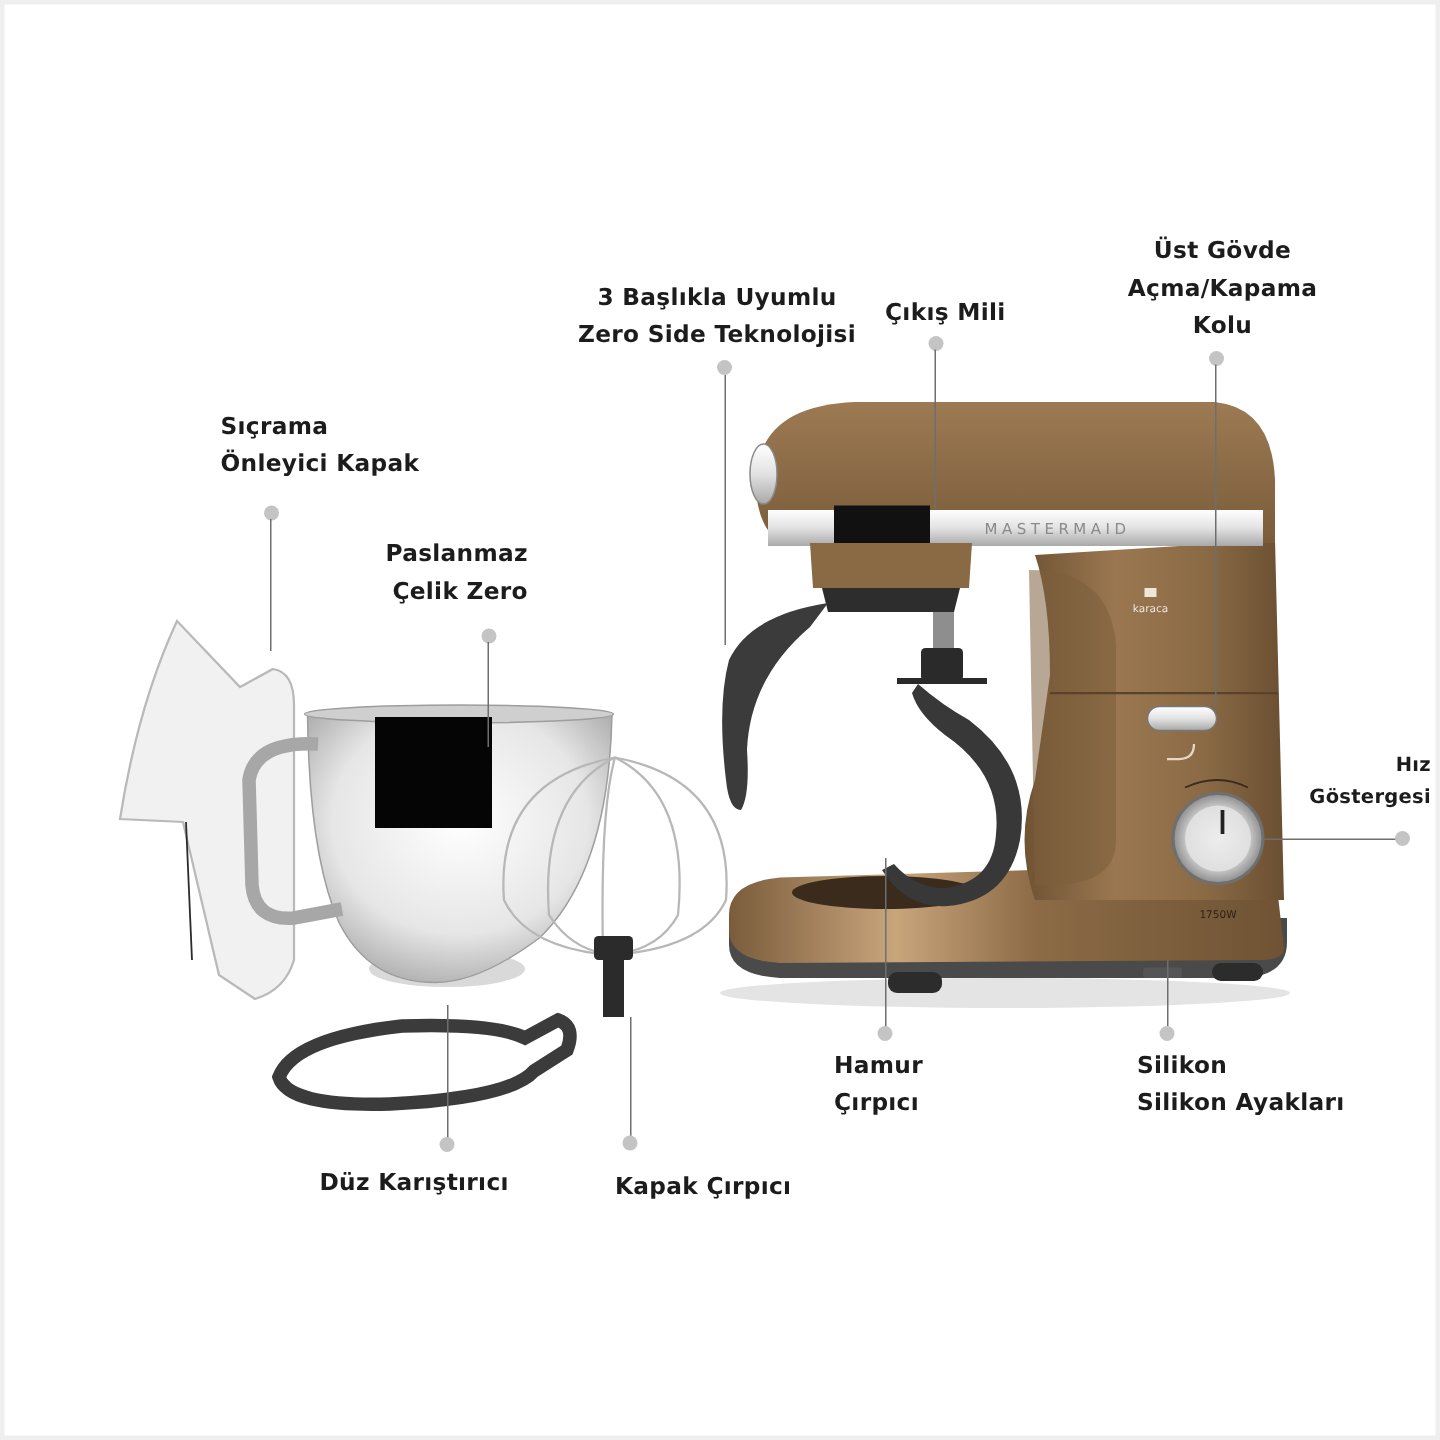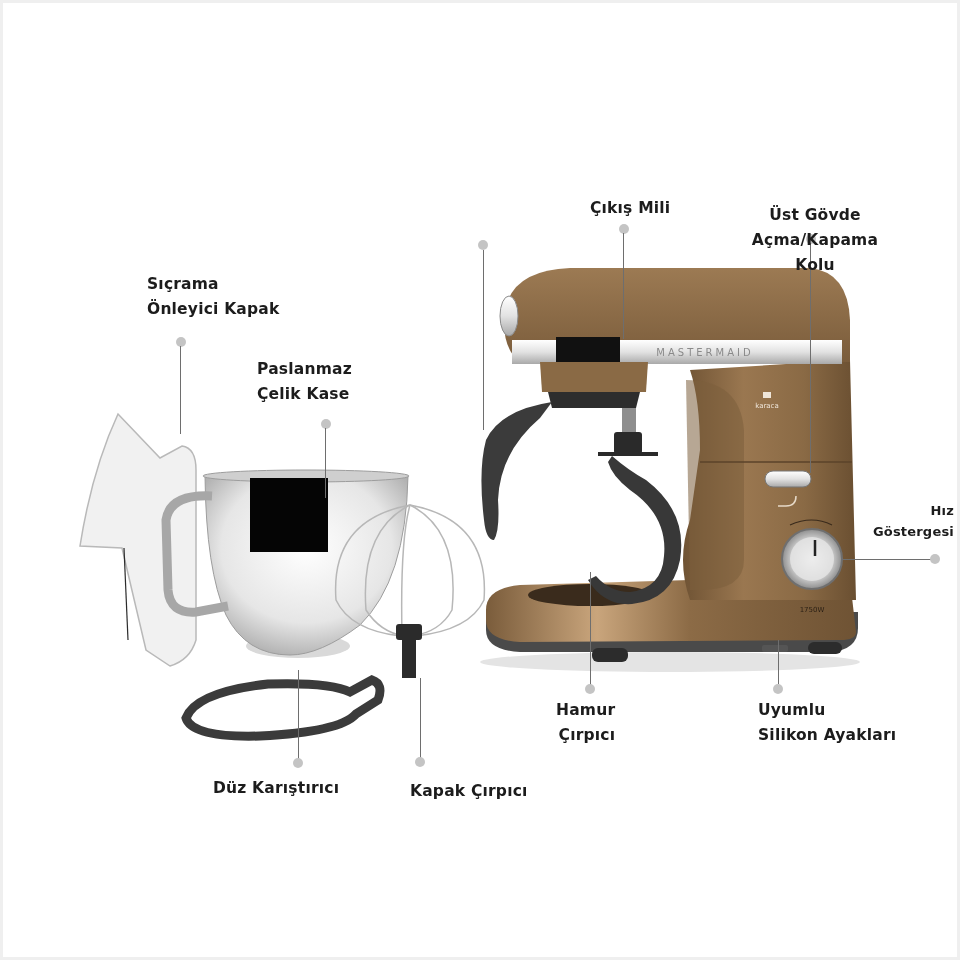--- a/index.html
+++ b/index.html
@@ -1,20 +1,20 @@
 <!DOCTYPE html>
 <html><head>
 <meta charset="utf-8">
 <style>
   html, body { margin:0; padding:0; }
   body { width:960px; height:960px; background:#ffffff; position:relative; overflow:hidden; font-family:"DejaVu Sans", sans-serif; }
   .frame { position:absolute; inset:0; border:3px solid #efefef; box-sizing:border-box; pointer-events:none; }
   .label { position:absolute; color:#1c1c1c; font-weight:bold; font-size:15.5px; line-height:25px; letter-spacing:0.2px; white-space:nowrap; }
   .label span { display:block; }
-  .center { text-align:center;margin-top:48px; }
+  .center { text-align:center; }
   .right { text-align:right; }
   .small { font-size:13px; line-height:21px; }
   .dot { position:absolute; width:10px; height:10px; border-radius:50%; background:#c4c4c4; }
   .vline { position:absolute; width:1.4px; background:#6e6e6e; }
   .hline { position:absolute; height:1.4px; background:#6e6e6e; }
   svg.art { position:absolute; left:0; top:0; }
 </style>
 </head>
 <body>
 
@@ -147,50 +147,52 @@
 <div class="dot" style="left:293px;top:758px;"></div>
 
 <div class="vline" style="left:420px;top:678px;height:82px;"></div>
 <div class="dot" style="left:415px;top:757px;"></div>
 
 <div class="label" style="left:147px;top:272px;">
   <span>Sıçrama</span>
   <span>Önleyici Kapak</span>
 </div>
 
-<div class="label" style="left:257px;top:357px;">
+<div class="label" style="left:257px;top:357px;text-align:right;">
   <span>Paslanmaz</span>
-  <span>Çelik Kase</span>
+  <span>Çelik Zero</span>
 </div>
 
 <div class="label center" style="left:378px;top:186px;width:200px;">
+  <span>3 Başlıkla Uyumlu</span>
+  <span>Zero Side Teknolojisi</span>
 </div>
 
 <div class="label" style="left:590px;top:196px;">
   <span>Çıkış Mili</span>
 </div>
 
 <div class="label center" style="left:740px;top:155px;width:150px;">
   <span>Üst Gövde</span>
   <span>Açma/Kapama</span>
   <span>Kolu</span>
 </div>
 
 <div class="label small right" style="left:850px;top:500px;width:104px;">
   <span>Hız</span>
   <span>Göstergesi</span>
 </div>
 
-<div class="label" style="left:556px;top:698px;text-align:right;">
+<div class="label" style="left:556px;top:698px;">
   <span>Hamur</span>
   <span>Çırpıcı</span>
 </div>
 
 <div class="label" style="left:758px;top:698px;">
-  <span>Uyumlu</span>
+  <span>Silikon</span>
   <span>Silikon Ayakları</span>
 </div>
 
 <div class="label" style="left:213px;top:776px;text-align:right;">
   <span>Düz Karıştırıcı</span>
 </div>
 
 <div class="label" style="left:410px;top:779px;">
   <span>Kapak Çırpıcı</span>
 </div>

